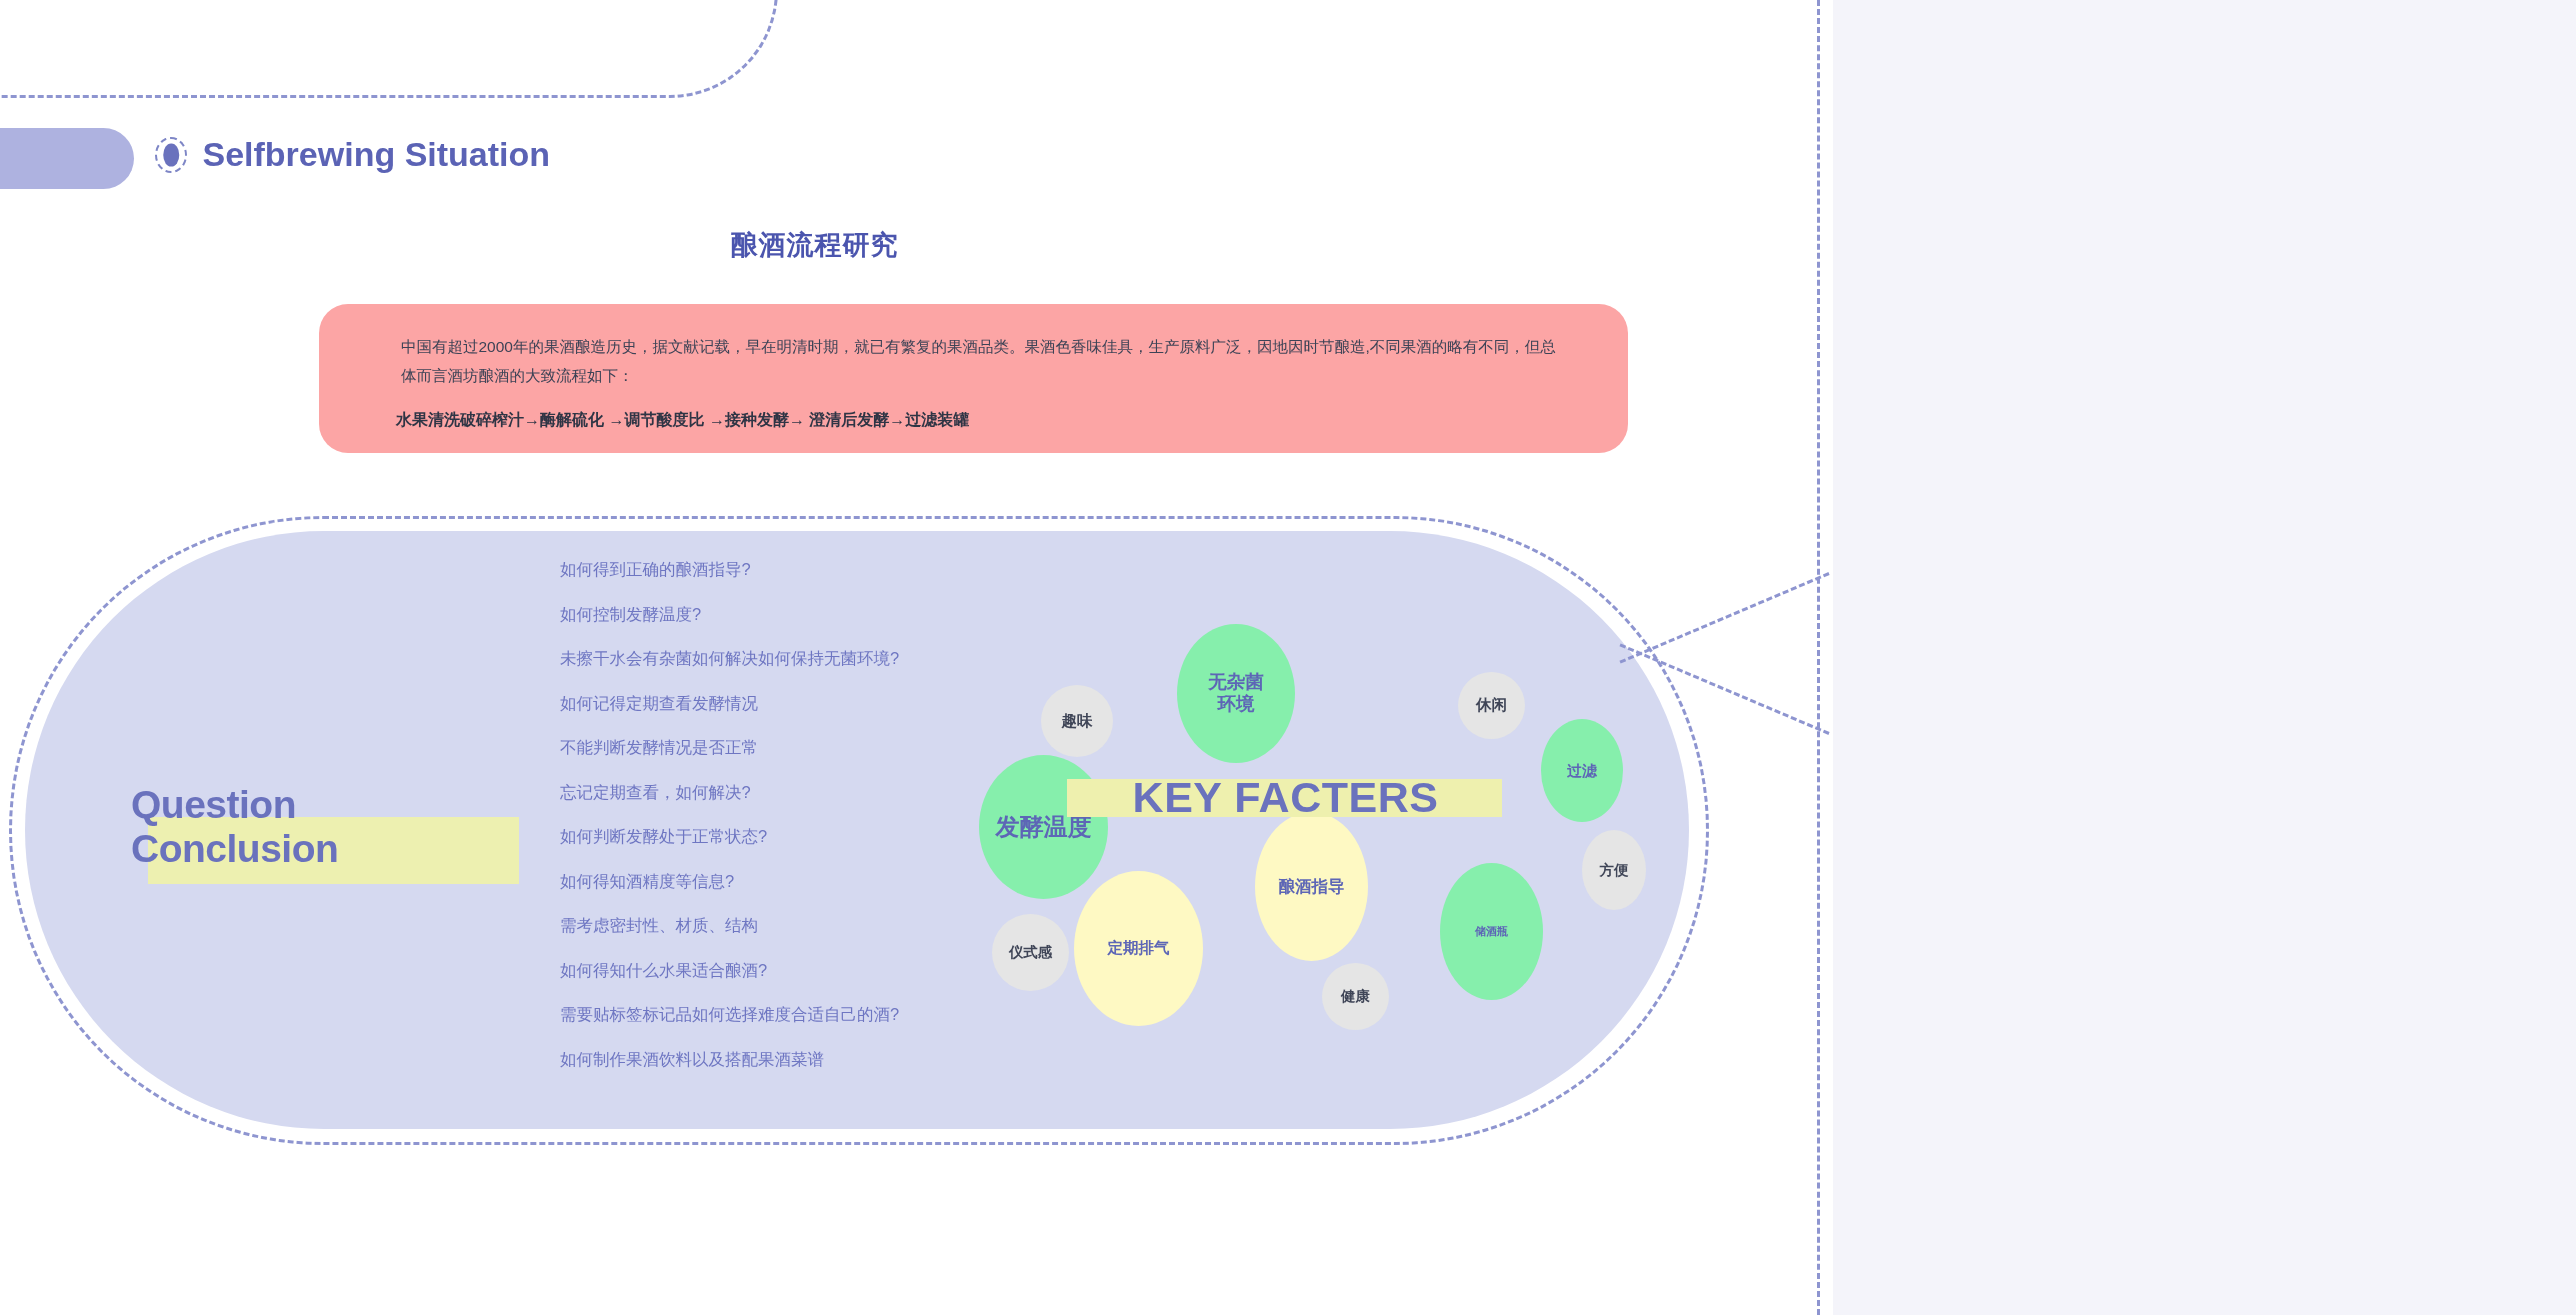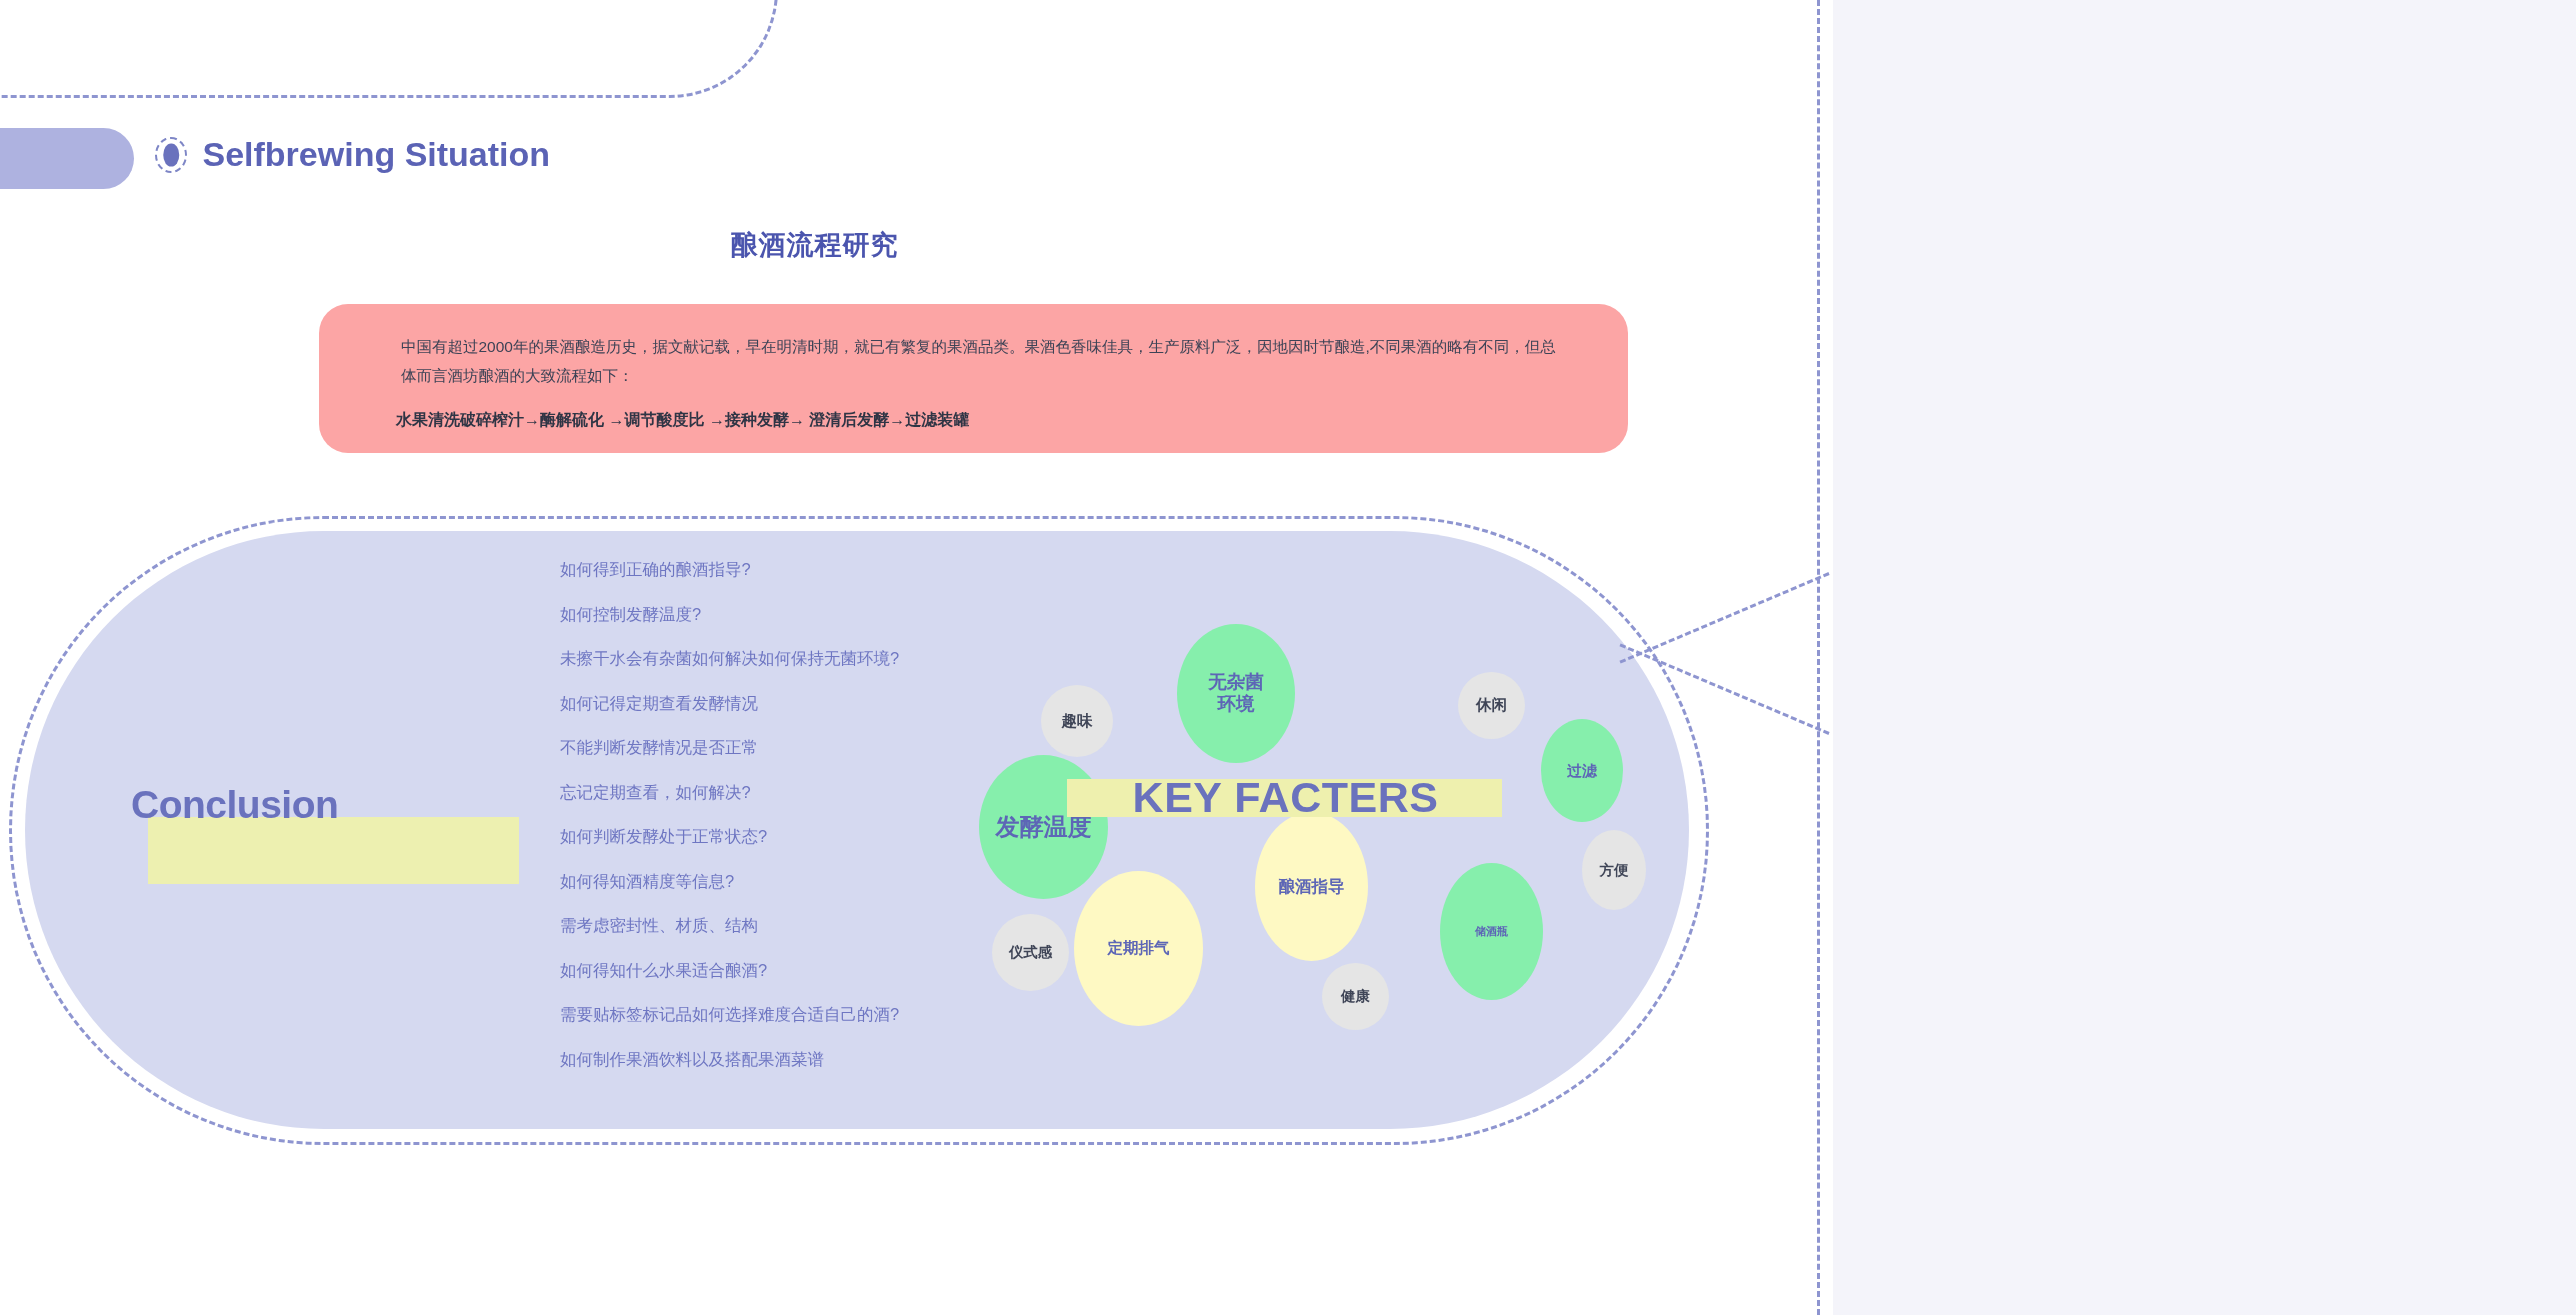--- a/index.html
+++ b/index.html
@@ -117,20 +117,21 @@
   <div class="yellow-card">
     <div class="yc-para">中国有超过2000年的果酒酿造历史，据文献记载，早在明清时期，就已有繁复的果酒品类。果酒色香味佳具，生产原料广泛，因地因时节酿造,不同果酒的略有不同，但总体而言酒坊酿酒的大致流程如下：</div>
     <div class="yc-flow">水果清洗破碎榨汁→酶解硫化 →调节酸度比 →接种发酵→ 澄清后发酵→过滤装罐</div>
   </div>
 
   <div class="inner-stadium"></div>
   <div class="big-stadium"></div>
 
   <div class="qc">
     <div class="qc-hl"></div>
+    <div class="qc-line">Question</div>
     <div class="qc-line">Conclusion</div>
   </div>
 
   <div class="q-list" id="q-list">
       <div class="q-item">如何得到正确的酿酒指导?</div>
       <div class="q-item">如何控制发酵温度?</div>
       <div class="q-item">未擦干水会有杂菌如何解决如何保持无菌环境?</div>
       <div class="q-item">如何记得定期查看发酵情况</div>
       <div class="q-item">不能判断发酵情况是否正常</div>
       <div class="q-item">忘记定期查看，如何解决?</div>

